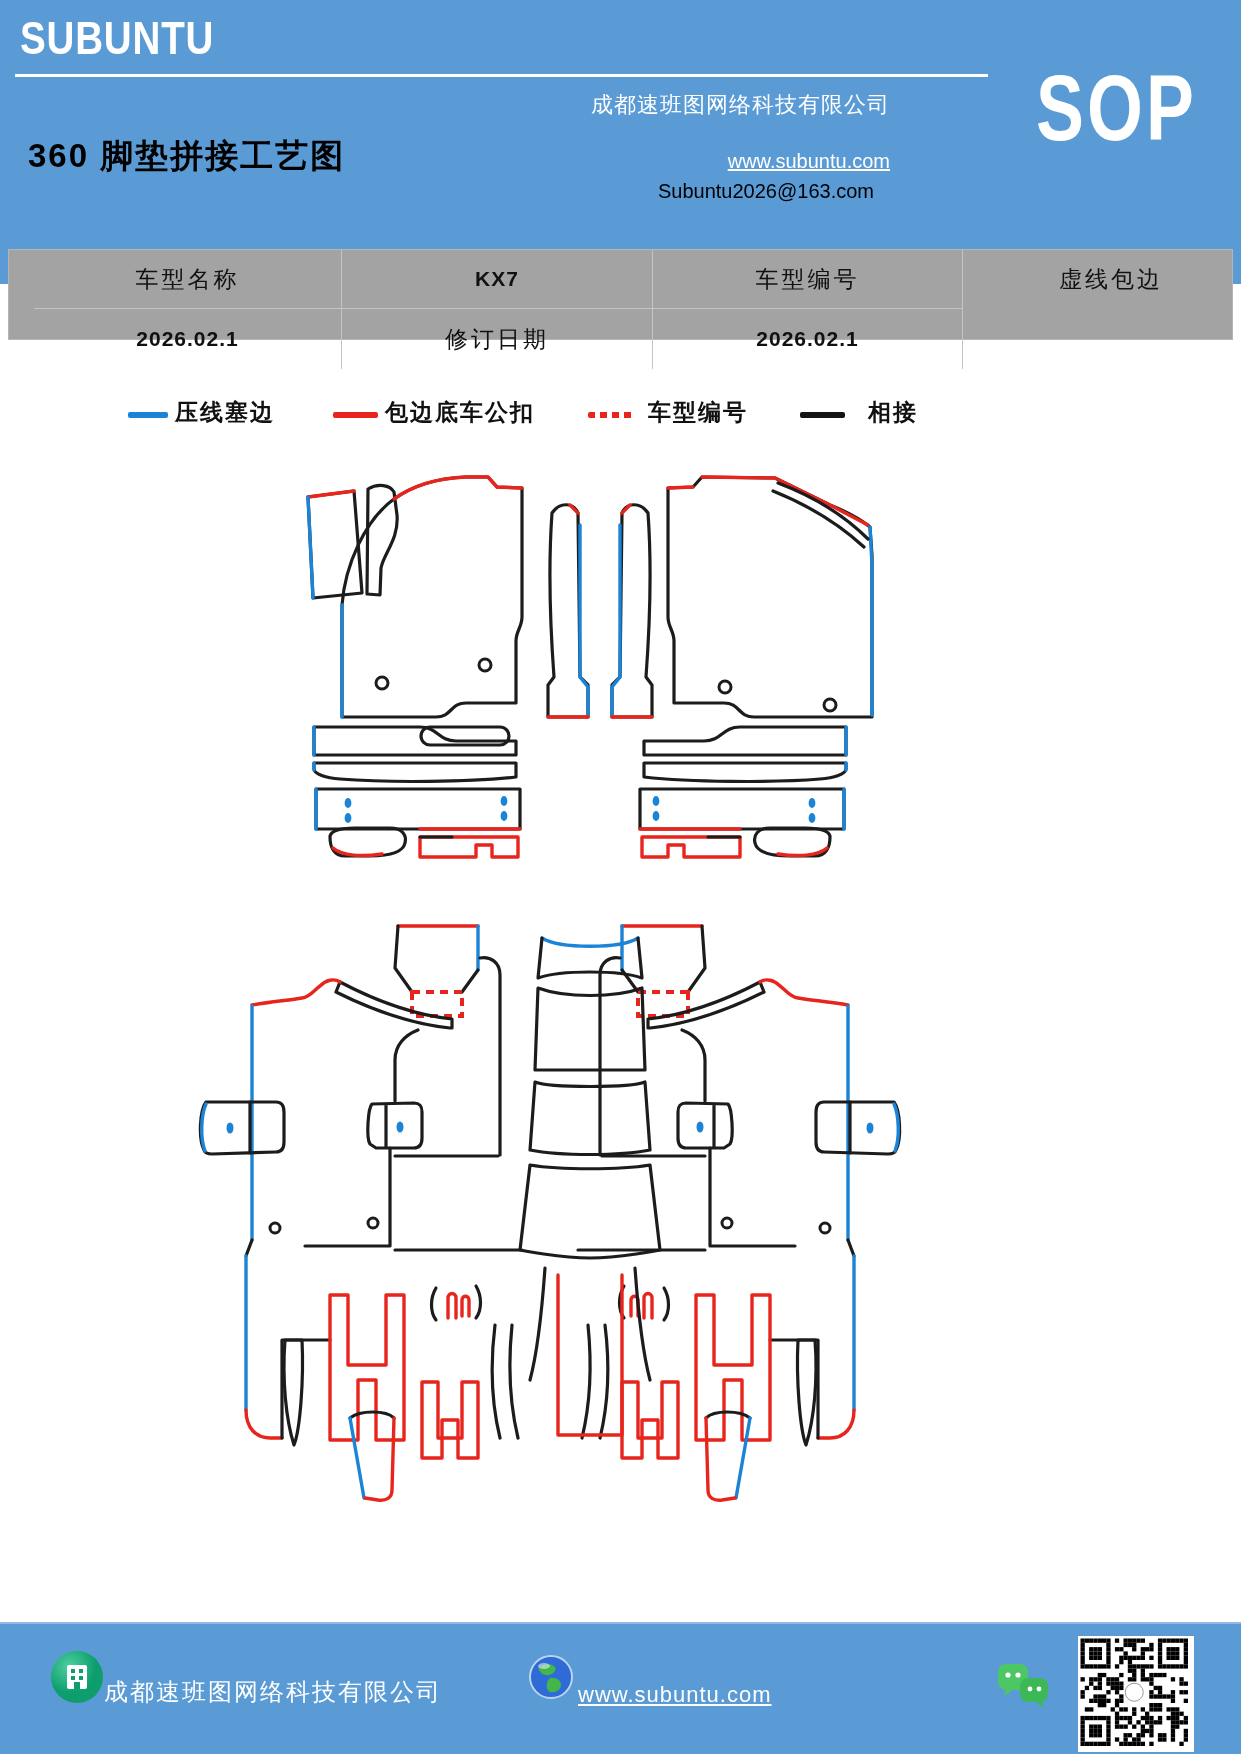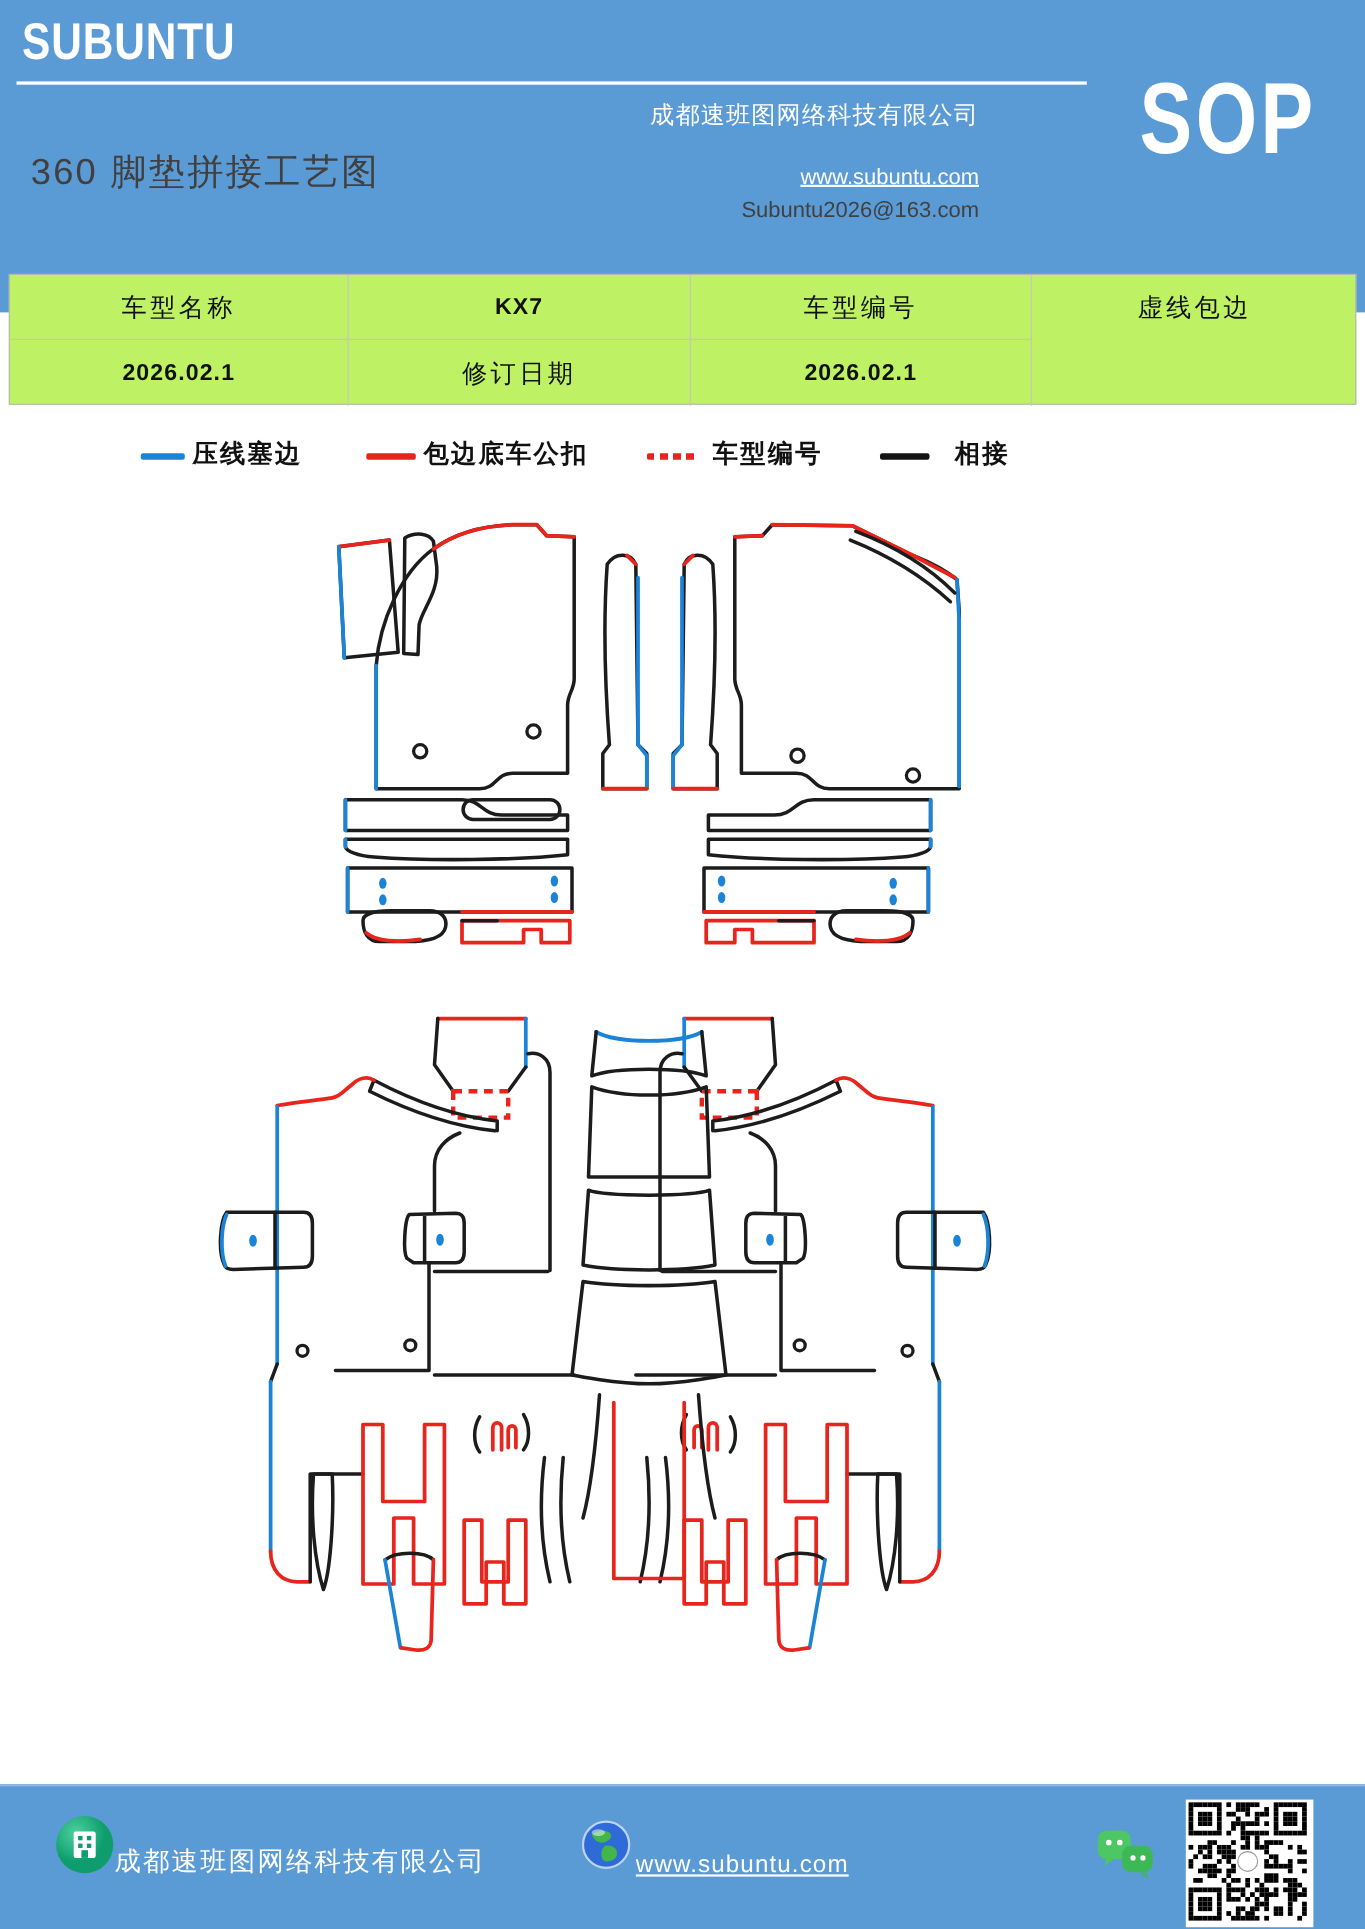--- a/index.html
+++ b/index.html
@@ -8,29 +8,29 @@
 
   
   .header { position:absolute; left:0; top:0; width:1241px; height:284px; background:#5b9bd5; }
   .logo { position:absolute; left:20px; top:10px; color:#fff; font-size:47px; font-weight:800;
           letter-spacing:1px; transform:scaleX(.82); transform-origin:left center; }
   .header-rule { position:absolute; left:15px; top:74px; width:973px; height:3px; background:#fff; }
   .company-top { position:absolute; left:540px; top:90px; width:350px; text-align:right;
                  color:#fff; font-size:22px; letter-spacing:1px; }
   .sop { position:absolute; left:1036px; top:56px; width:200px; color:#fff; font-size:92px; font-weight:800;
          letter-spacing:4px; transform:scaleX(.78); transform-origin:left center; }
-  .doc-title { position:absolute; left:28px; top:134px; color:#404040; font-size:33px; font-weight:400; letter-spacing:2px; }
+  .doc-title { position:absolute; left:28px; top:134px; color:#000000; font-size:33px; font-weight:700; letter-spacing:2px; }
   .site-top { position:absolute; left:640px; top:150px; width:250px; text-align:right; }
   .site-top a { color:#fff; font-size:20px; text-decoration:underline; }
-  .email-top { position:absolute; left:600px; top:180px; width:290px; text-align:right; color:#404040; font-size:20px; }
+  .email-top { position:absolute; left:584px; top:180px; width:290px; text-align:right; color:#000000; font-size:20px; }
 
   
-  .info-table { position:absolute; left:8px; top:249px; width:1225px; height:119px;
+  .info-table { position:absolute; left:8px; top:249px; width:1225px; height:91px;
                 display:grid; grid-template-columns:308px 311px 310px 296px; grid-template-rows:59px 60px;
-                border:1px solid #b5b5b5; background:#bef264; }
+                border:1px solid #b5b5b5; background:#a3a3a3;padding-left:25px; }
   .info-table .cell { border-right:1px solid #c4c4c4; border-bottom:1px solid #c4c4c4;
                       display:flex; align-items:center; justify-content:center; color:#111; }
   .info-table .cell:nth-child(4n) { border-right:none; }
   .info-table .cell.lastrow { border-bottom:none; }
   .cell.cn { font-size:23px; letter-spacing:3px; }
   .cell.val { font-size:21px; font-weight:600; letter-spacing:1px; }
 
   
   .legend { position:absolute; left:0; top:394px; width:1241px; height:40px;font-weight:bold; }
   .legend .swatch { position:absolute; top:18px; height:6px; border-radius:2px; }

